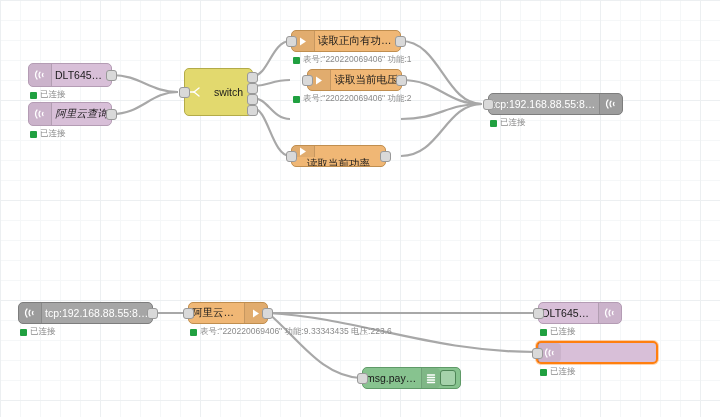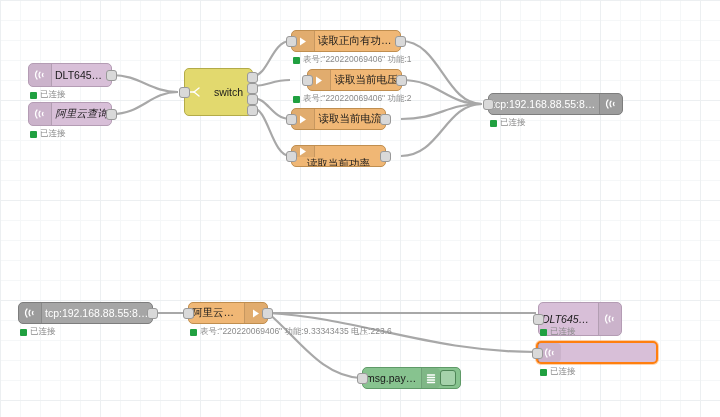--- a/index.html
+++ b/index.html
@@ -225,30 +225,20 @@
     </span>
     <span class="lbl">读取当前电压</span>
     <span class="port in"></span>
     <span class="port out"></span>
   </div>
   <div class="status" style="left:293px; top:93px;">
     <span class="dot"></span>
     <span>表号:"220220069406" 功能:2</span>
   </div>
 
-  <div class="node func" style="left:291px; top:108px; width:95px; height:22px;">
-    <span class="glyph left">
-      <svg width="11" height="11" viewBox="0 0 11 11">
-        <path d="M2,1.5 L8,5.5 L2,9.5 Z" fill="#fff"></path>
-      </svg>
-    </span>
-    <span class="lbl">读取当前电流</span>
-    <span class="port in"></span>
-    <span class="port out"></span>
-  </div>
 
   <div class="node func" style="left:291px; top:145px; width:95px; height:22px;flex-direction:column;">
     <span class="glyph left">
       <svg width="11" height="11" viewBox="0 0 11 11">
         <path d="M2,1.5 L8,5.5 L2,9.5 Z" fill="#fff"></path>
       </svg>
     </span>
     <span class="lbl">读取当前功率</span>
     <span class="port in"></span>
     <span class="port out"></span>
@@ -298,21 +288,21 @@
       </svg>
     </span>
     <span class="port in"></span>
     <span class="port out"></span>
   </div>
   <div class="status" style="left:190px; top:326px;">
     <span class="dot"></span>
     <span>表号:"220220069406" 功能:9.33343435 电压:223.6</span>
   </div>
 
-  <div class="node mqtt" style="left:538px; top:302px; width:84px; height:34px;font-style:italic;">
+  <div class="node mqtt" style="left:538px; top:302px; width:84px; height:22px;">
     <span class="lbl">DLT645PUB</span>
     <span class="glyph right">
       <svg width="12" height="12" viewBox="0 0 12 12">
         <g fill="none" stroke="#fff" stroke-width="1.3" stroke-linecap="round">
           <path d="M3,2 C1,4 1,8 3,10"></path>
           <path d="M6,3.2 C4.7,4.6 4.7,7.4 6,8.8"></path>
           <path d="M9,4.4 C8.3,5.2 8.3,6.8 9,7.6"></path>
         </g>
       </svg>
     </span>

